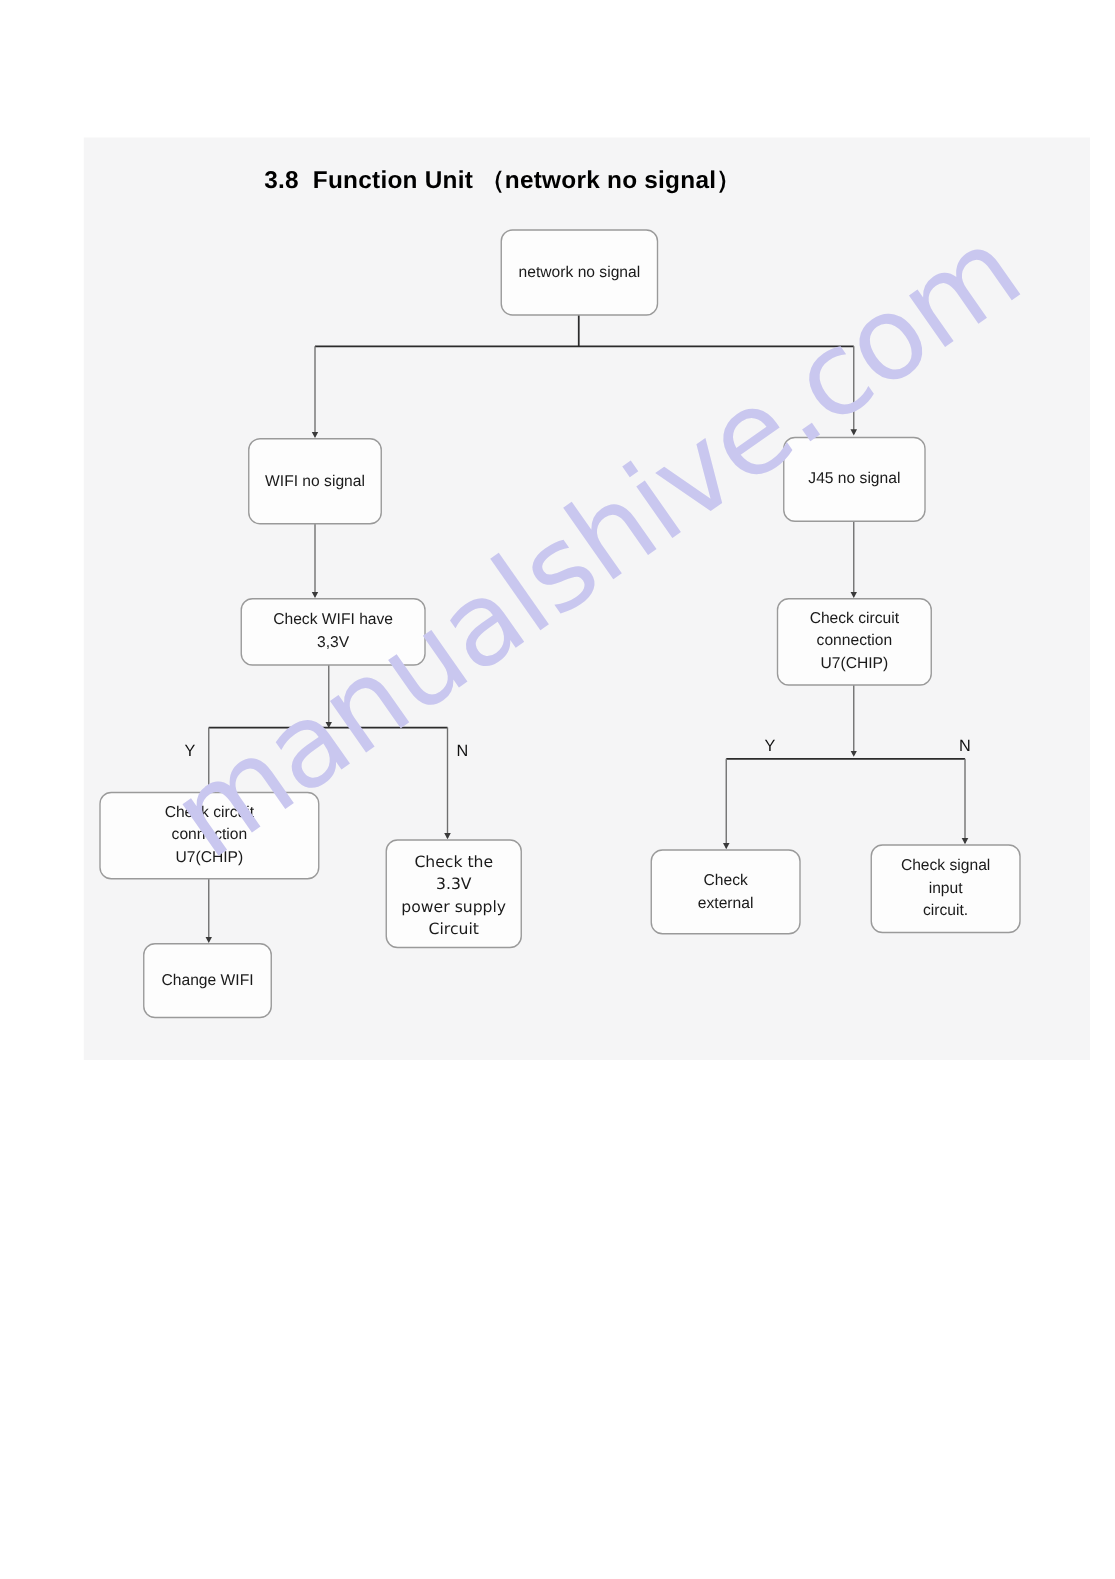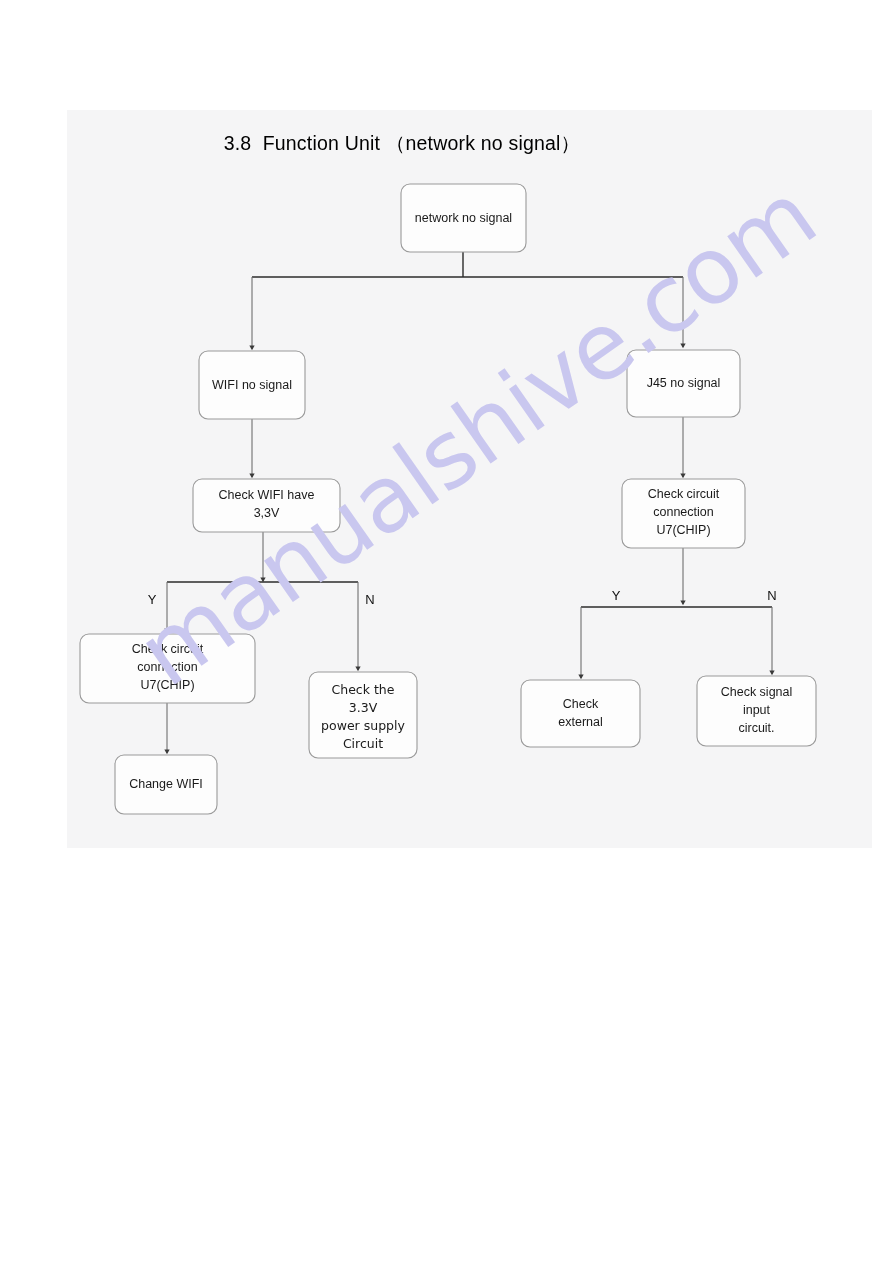--- a/index.html
+++ b/index.html
@@ -29,21 +29,21 @@
     background: #f5f5f6;
   }
   #title {
     position: absolute;
     left: 0;
     top: 130px;
     width: 804px;
     text-align: center;
     font-family: "Liberation Sans", sans-serif;
     font-size: 19.5px;
-    font-weight: normal;
+    font-weight: bold;
     color: #000000;
     letter-spacing: 0.2px;
     white-space: pre;
   }
   #flow-svg {
     position: absolute;
     left: 0;
     top: 0;
     width: 892px;
     height: 1263px;

